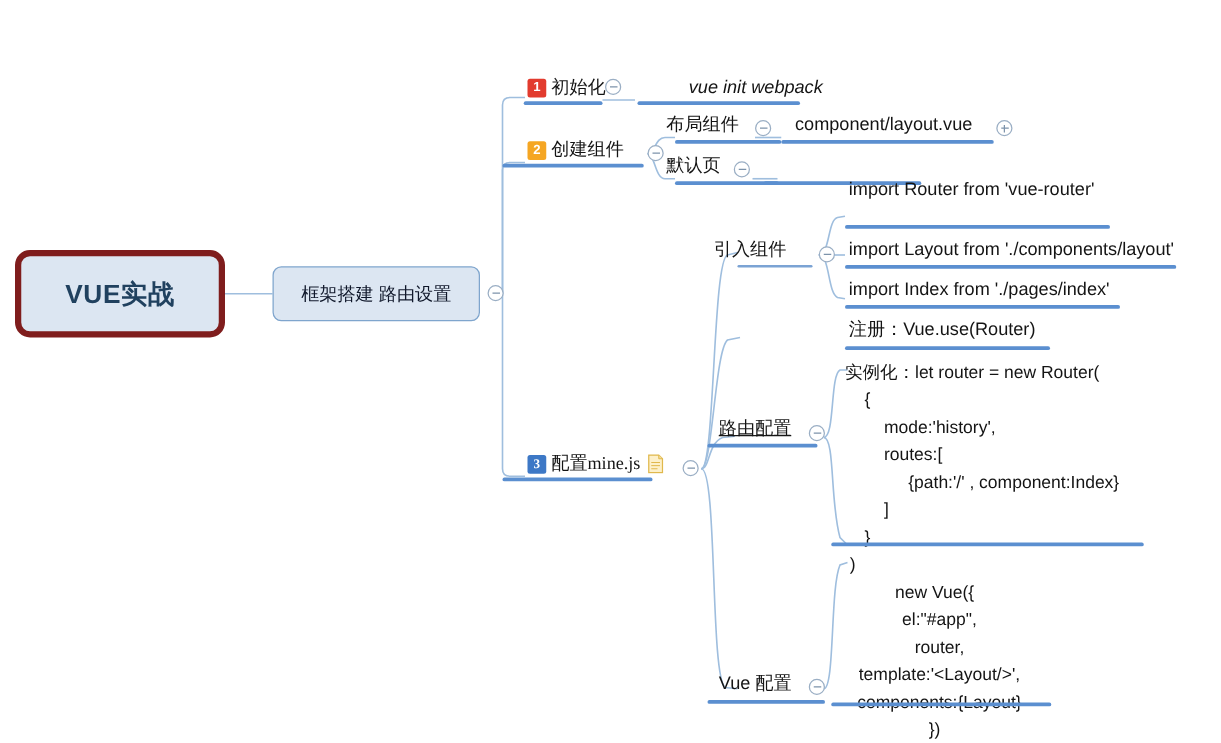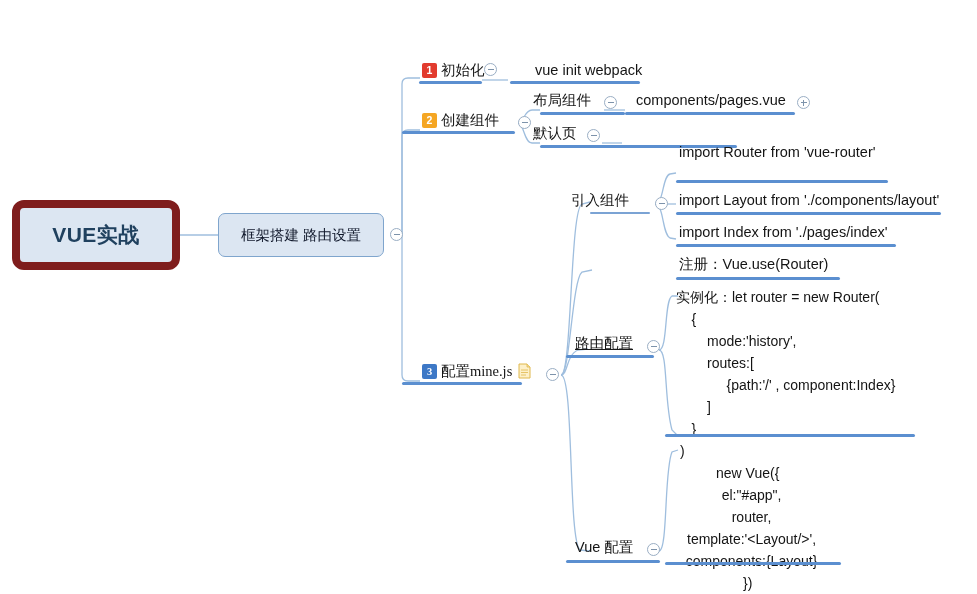--- a/index.html
+++ b/index.html
@@ -28,21 +28,21 @@
   }
 
   
   .root-node {
     position: absolute;
     left: 12px;
     top: 200px;
     width: 168px;
     height: 70px;
     background: #dce6f2;
-    border: 8px solid #7f1d1d;
+    border: 5px solid #7f1d1d;
     border-radius: 12px;
     display: flex;
     align-items: center;
     justify-content: center;
     box-sizing: border-box;
   }
   .root-label {
     font-size: 21px;
     font-weight: bold;
     color: #20415f;
@@ -205,39 +205,39 @@
     <span class="box-label">框架搭建 路由设置</span>
   </div>
   <div class="toggle" style="left:390px; top:228px;"></div>
 
   <div class="node" style="left:419px; top:60px;">
     <span class="node-text"><span class="badge badge-1">1</span><span>初始化</span></span>
   </div>
   <div class="underline" style="left:419px; top:81px; width:63px;"></div>
   <div class="toggle" style="left:484px; top:63px;"></div>
 
-  <div class="node" style="left:532px; top:60px;">
+  <div class="node" style="left:548px; top:60px;font-style:italic;">
     <span class="node-text">vue init webpack</span>
   </div>
   <div class="underline" style="left:510px; top:81px; width:130px;"></div>
 
   <div class="node" style="left:419px; top:110px;">
     <span class="node-text"><span class="badge badge-2">2</span><span>创建组件</span></span>
   </div>
   <div class="underline" style="left:402px; top:131px; width:113px;"></div>
   <div class="toggle" style="left:518px; top:116px;"></div>
 
   <div class="node" style="left:530px; top:90px;">
     <span class="node-text">布局组件</span>
   </div>
   <div class="underline" style="left:540px; top:112px; width:85px;"></div>
   <div class="toggle" style="left:604px; top:96px;"></div>
 
   <div class="node" style="left:633px; top:90px;">
-    <span class="node-text">components/pages.vue</span>
+    <span class="node-text">component/layout.vue</span>
   </div>
   <div class="underline" style="left:625px; top:112px; width:170px;"></div>
   <div class="toggle plus" style="left:797px; top:96px;"></div>
 
   <div class="node" style="left:530px; top:123px;">
     <span class="node-text">默认页</span>
   </div>
   <div class="underline" style="left:540px; top:145px; width:83px;"></div>
   <div class="toggle" style="left:587px; top:129px;"></div>
 

